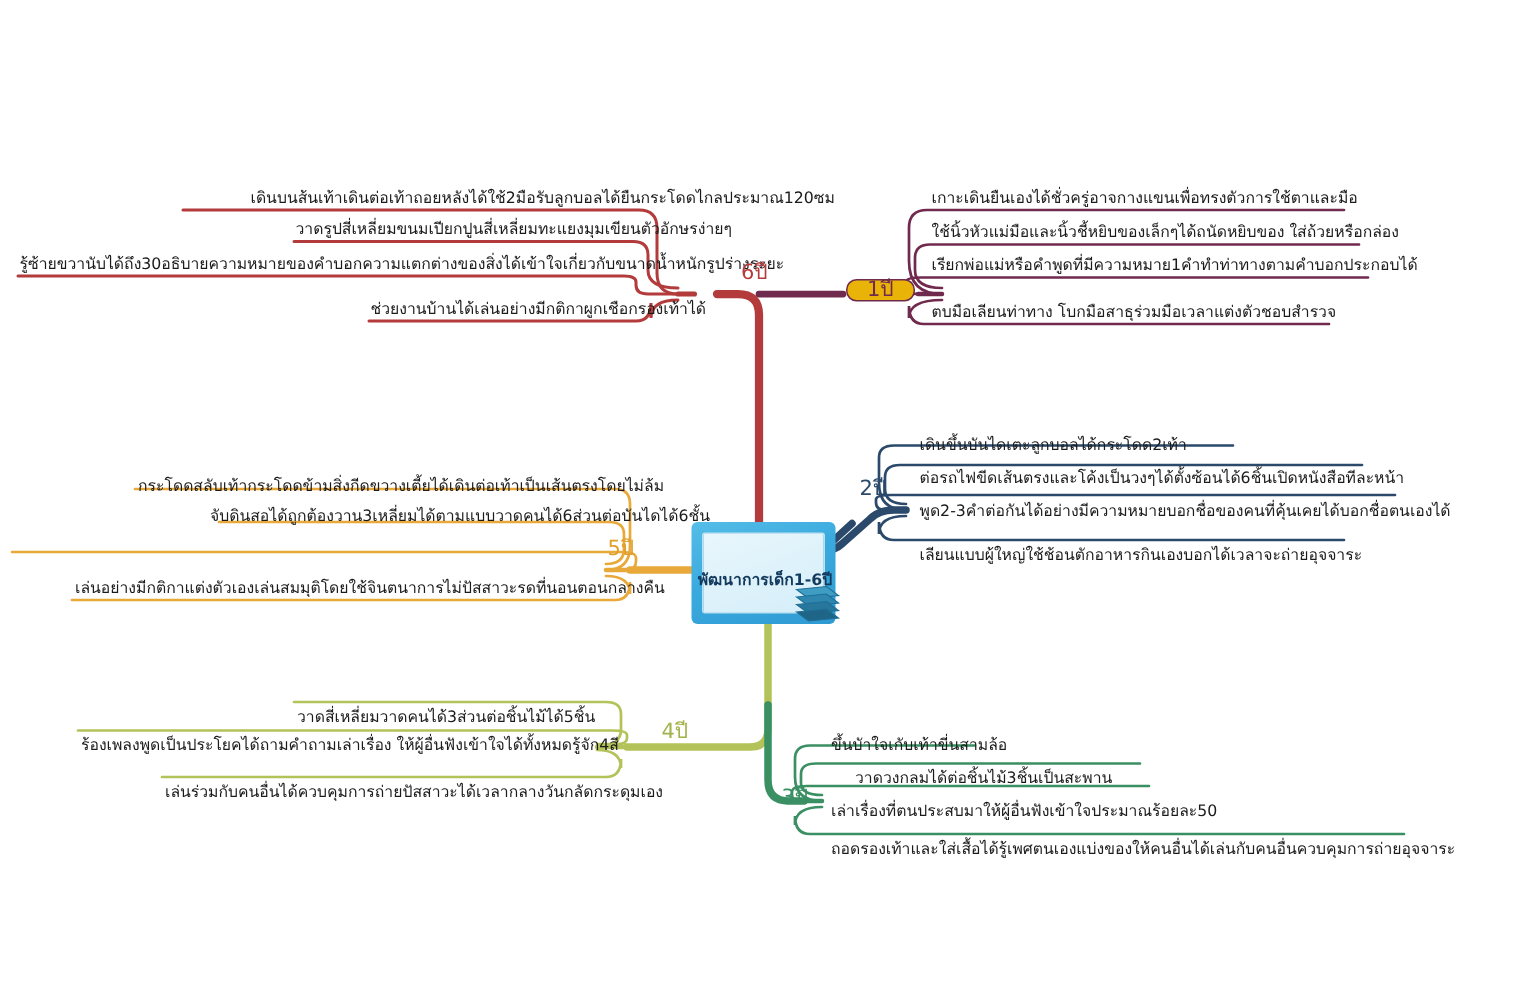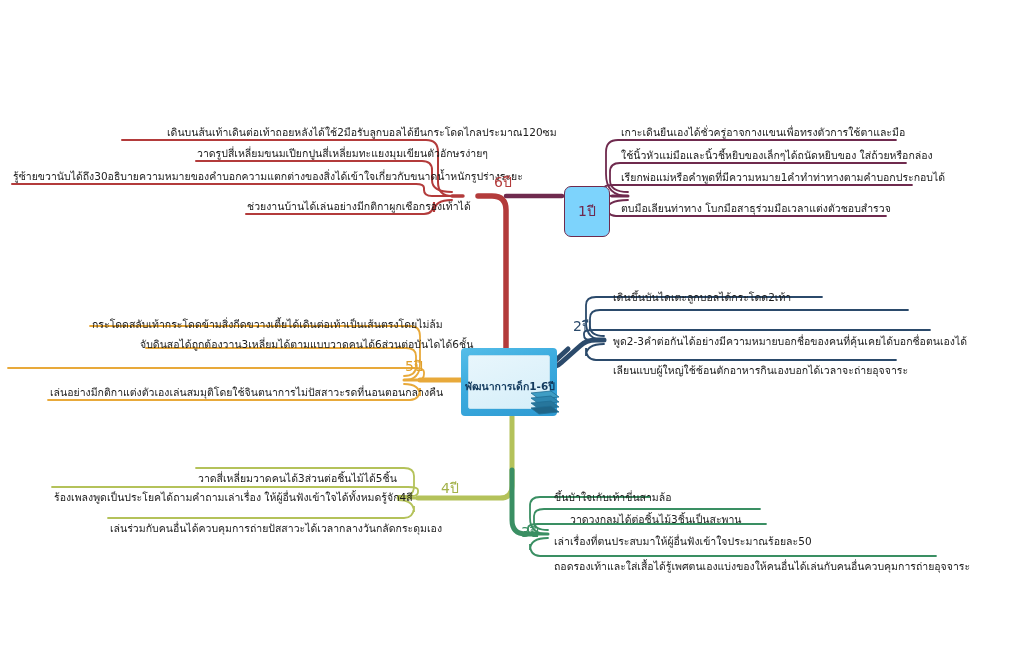--- a/index.html
+++ b/index.html
@@ -38,22 +38,22 @@
   .year-label {
     position: absolute;
     font-size: 14px;
     line-height: 13px;
     font-weight: 400;
     white-space: nowrap;
   }
   .year-label.boxed {
     border: 1.3px solid #6f2a4e;
     border-radius: 7px;
-    padding: 18px 13px;
-    background: #7dd3fc;
+    padding: 0 13px;
+    background: #eab308;
   }
 
   
   #center-node {
     position: absolute;
     left: 461px;
     top: 348px;
     width: 96px;
     height: 69px;
   }
@@ -187,20 +187,21 @@
   <div class="node-text l" style="left:247px; top:200px;">ช่วยงานบ้านได้เล่นอย่างมีกติกาผูกเชือกรองเท้าได้</div>
   <div class="year-label" style="left:494px; top:176px; color:#b33b3b;">6ปี</div>
 
   <div class="node-text l" style="left:621px; top:149px;">ใช้นิ้วหัวแม่มือและนิ้วชี้หยิบของเล็กๆได้ถนัดหยิบของ ใส่ถ้วยหรือกล่อง</div>
   <div class="node-text l" style="left:621px; top:126px;">เกาะเดินยืนเองได้ชั่วครู่อาจกางแขนเพื่อทรงตัวการใช้ตาและมือ</div>
   <div class="node-text l" style="left:621px; top:171px;">เรียกพ่อแม่หรือคำพูดที่มีความหมาย1คำทำท่าทางตามคำบอกประกอบได้</div>
   <div class="node-text l" style="left:621px; top:202px;">ตบมือเลียนท่าทาง โบกมือสาธุร่วมมือเวลาแต่งตัวชอบสำรวจ</div>
   <div class="year-label boxed" style="left:564px; top:186px; color:#6f2a4e;">1ปี</div>
 
   <div class="node-text l" style="left:613px; top:291px;">เดินขึ้นบันไดเตะลูกบอลได้กระโดด2เท้า</div>
+  <div class="node-text l" style="left:613px; top:313px;">ต่อรถไฟขีดเส้นตรงและโค้งเป็นวงๆได้ตั้งซ้อนได้6ชิ้นเปิดหนังสือทีละหน้า</div>
   <div class="node-text l" style="left:613px; top:335px;">พูด2-3คำต่อกันได้อย่างมีความหมายบอกชื่อของคนที่คุ้นเคยได้บอกชื่อตนเองได้</div>
   <div class="node-text l" style="left:613px; top:364px;">เลียนแบบผู้ใหญ่ใช้ช้อนตักอาหารกินเองบอกได้เวลาจะถ่ายอุจจาระ</div>
   <div class="year-label" style="left:573px; top:320px; color:#2b4a6b;">2ปี</div>
 
   <div class="node-text l" style="left:554px; top:491px;">ขึ้นบัาใจเกับเท้าขี่นสามล้อ</div>
   <div class="node-text l" style="left:554px; top:513px;margin-left:16px;">วาดวงกลมได้ต่อชิ้นไม้3ชิ้นเป็นสะพาน</div>
   <div class="node-text l" style="left:554px; top:535px;">เล่าเรื่องที่ตนประสบมาให้ผู้อื่นฟังเข้าใจประมาณร้อยละ50</div>
   <div class="node-text l" style="left:554px; top:560px;">ถอดรองเท้าและใส่เสื้อได้รู้เพศตนเองแบ่งของให้คนอื่นได้เล่นกับคนอื่นควบคุมการถ่ายอุจจาระ</div>
   <div class="year-label" style="left:521px; top:526px; color:#3a8f63;">3ปี</div>
 

